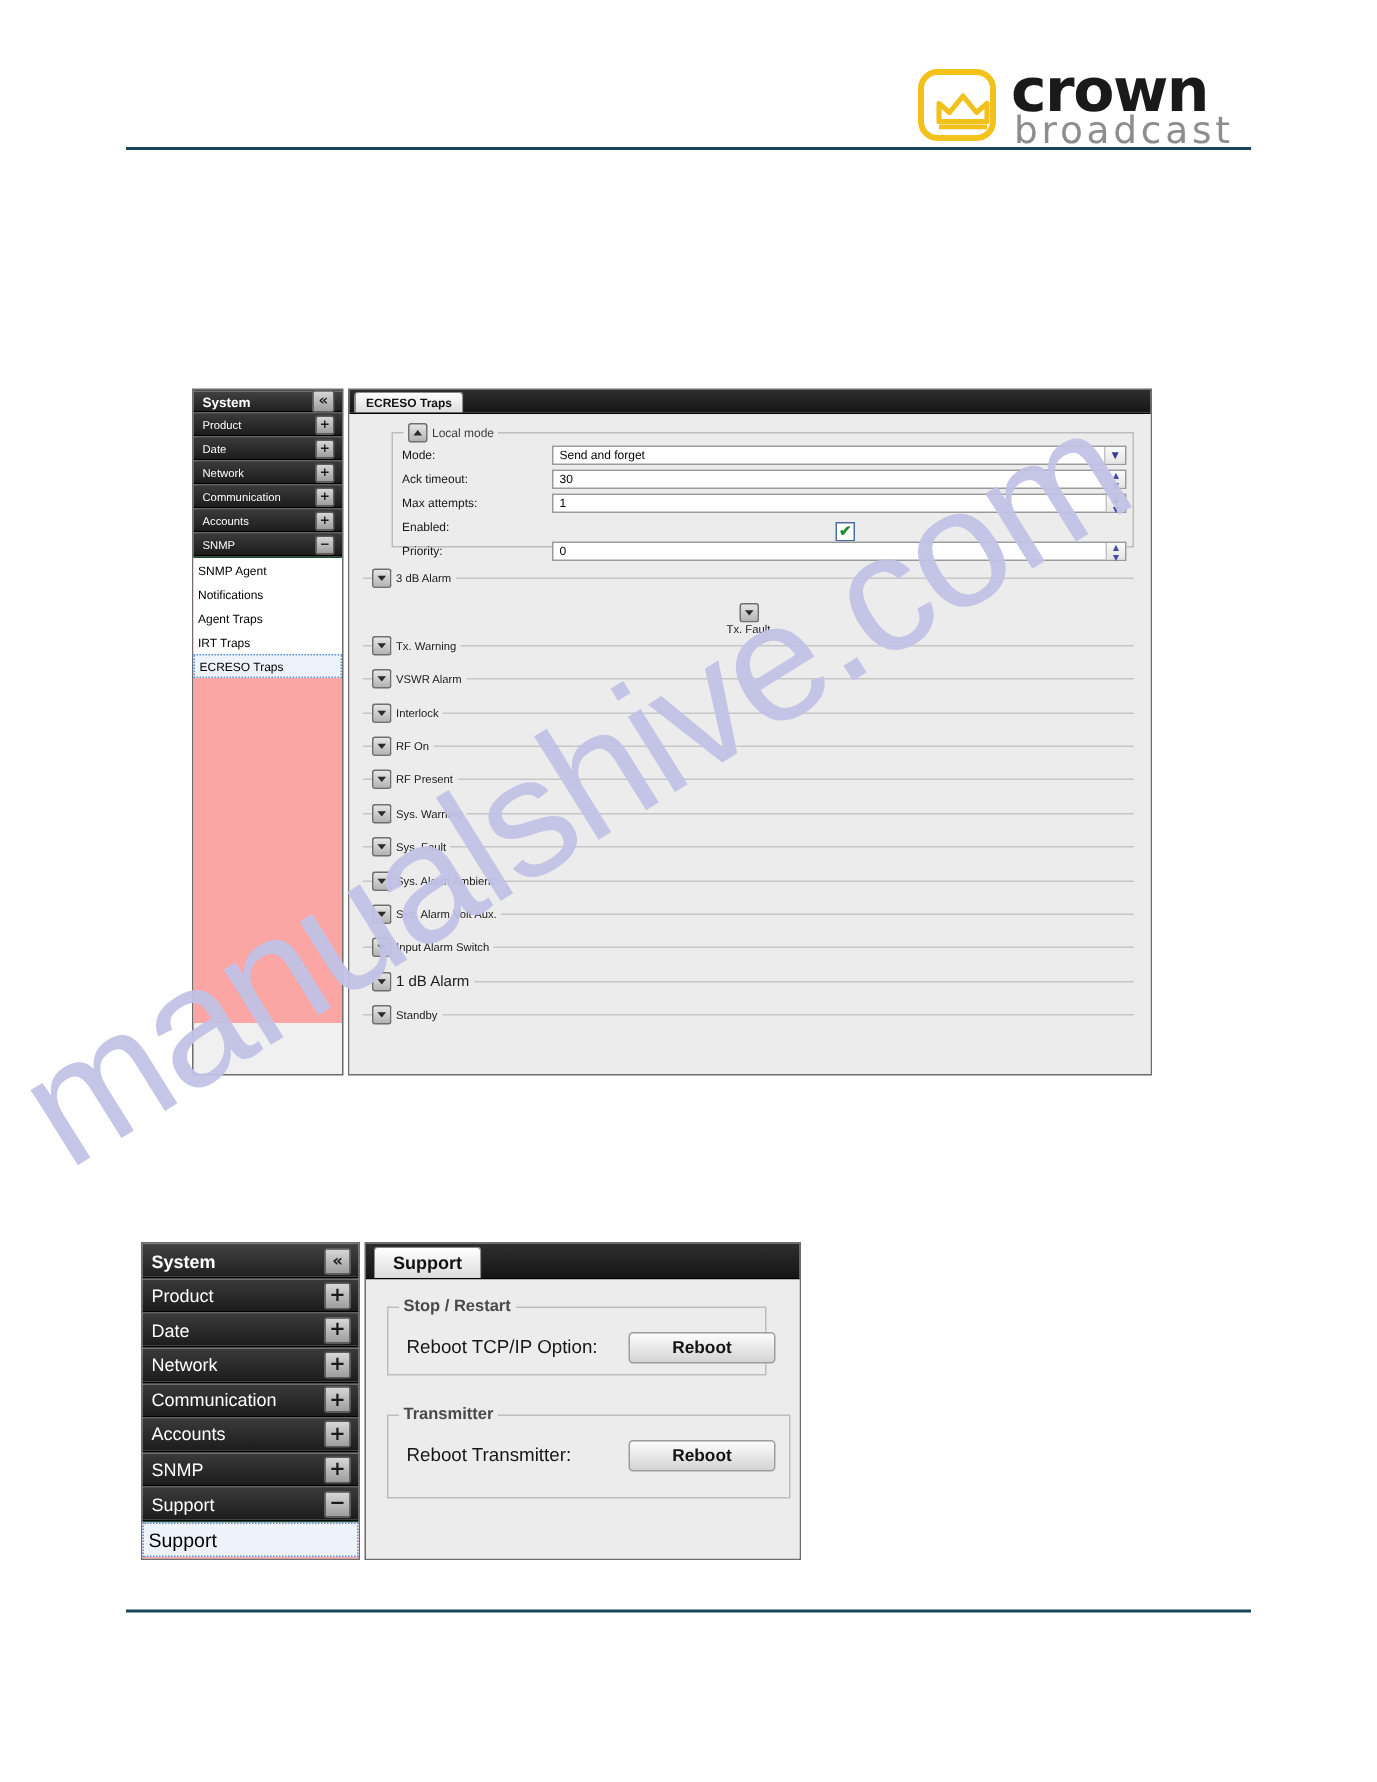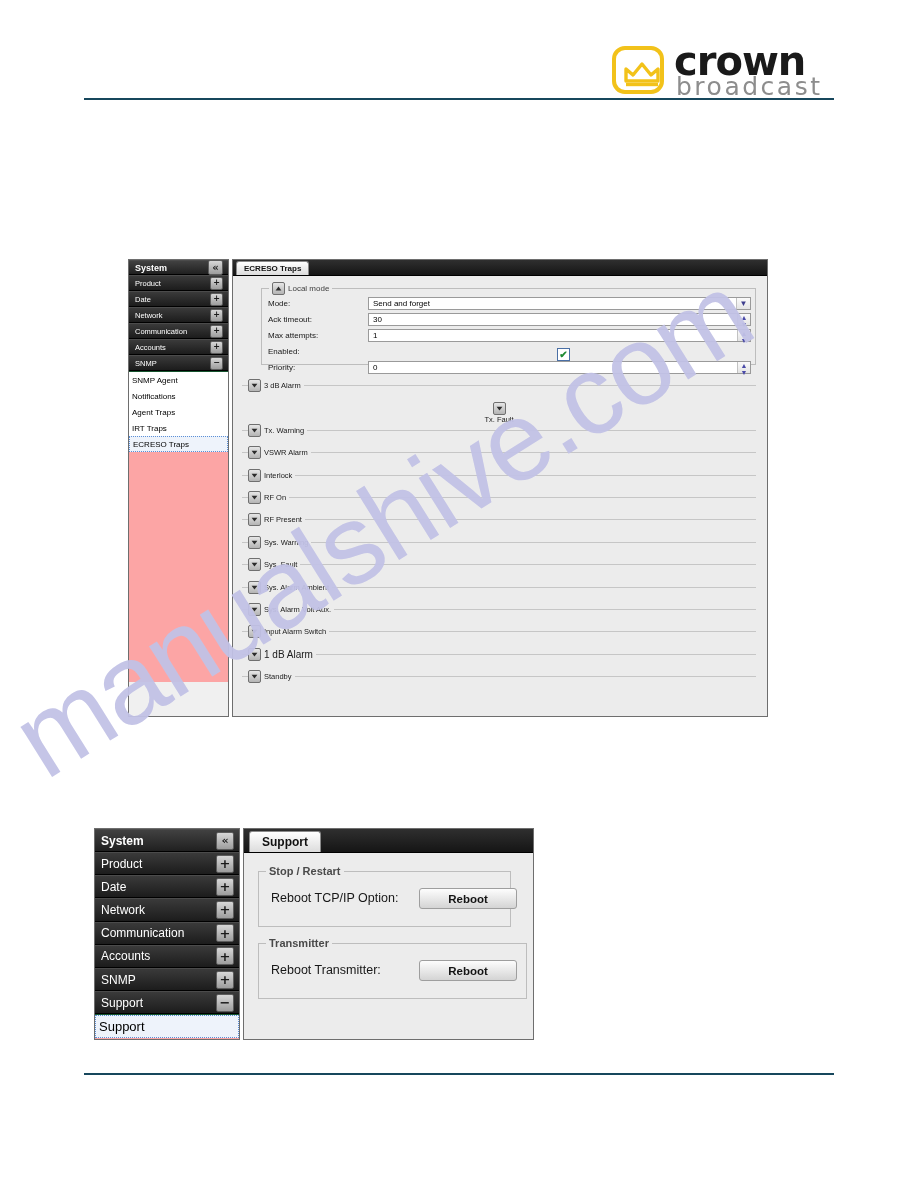--- a/index.html
+++ b/index.html
@@ -412,21 +412,21 @@
           </div>
         </div>
     </div>
 
     <div class="content" style="left:149px;width:291px;">
       <div class="tabbar" style="height:24px;padding-left:5px;">
         <div class="tab" style="height:21px;padding:0 12px;font-size:12px;">Support</div>
       </div>
       <div class="panel-body" style="top:24px;">
         <div id="s2-groups">
-            <div class="fset" style="left: 14px; right: 22px; top: 18px; height: 56px;">
+            <div class="fset" style="left: 14px; right: 22px; top: 18px; height: 46px;">
               <div class="legend bold" style="font-size: 11px;">Stop / Restart</div>
               <div class="frow flabel" style="left: 12px; top: 19px; font-size: 12.5px;">Reboot TCP/IP Option:</div>
               <div class="btn" style="position: absolute; left: 160px; top: 16px; width: 98px; height: 21px; font-size: 11.5px;">Reboot</div>
             </div>
             <div class="fset" style="left: 14px; right: 6px; top: 90px; height: 56px;">
               <div class="legend bold" style="font-size: 11px;">Transmitter</div>
               <div class="frow flabel" style="left: 12px; top: 19px; font-size: 12.5px;">Reboot Transmitter:</div>
               <div class="btn" style="position: absolute; left: 160px; top: 16px; width: 98px; height: 21px; font-size: 11.5px;">Reboot</div>
             </div>
           </div>

